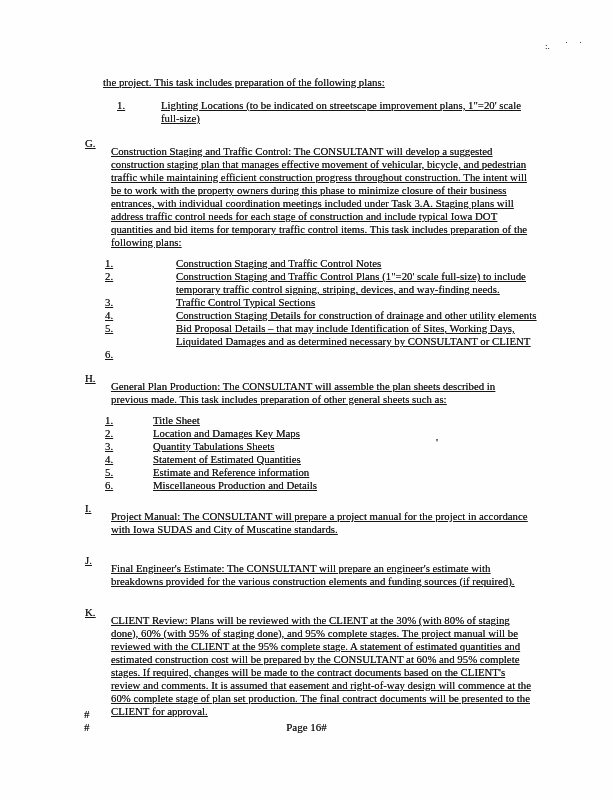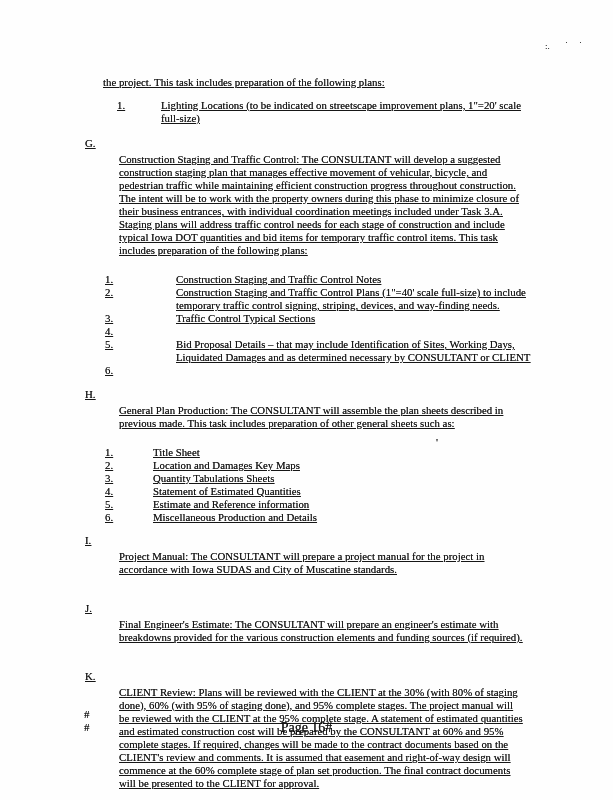--- a/index.html
+++ b/index.html
@@ -13,36 +13,36 @@
     line-height:13px;
     color:#161616;
     text-shadow:0 0 .45px rgba(10,10,10,.75);
   }
   .content {
     position:absolute;
     left:85px; top:76px;
     width:456px;
     text-decoration:underline;
   }
-  p { margin:16px; }
+  p { margin:8px; }
   .intro { margin:0 0 10px 18px; }
   .intro-list { margin:0 0 12px 25px; }
   .section { display:flex; margin-bottom:10px; }
   .section .letter { flex:0 0 18px; }
   .sec-body { flex:1 1 auto; }
   .list { margin-top:0; }
   .li { display:flex; }
   .li .num { flex:0 0 35px; padding-left:7px; box-sizing:border-box; }
   .li .li-text { flex:1 1 auto;margin-left:16px; }
   .list-g .li .num { flex:0 0 57px; padding-left:2px; }
   .list-h .li .num { flex:0 0 34px; padding-left:2px; }
   .sec-gap-lg { margin-bottom:11px; }
   .footer-mark-1 { position:absolute; left:84px; top:708px; font-size:11px; }
   .footer-mark-2 { position:absolute; left:84px; top:721px; font-size:11px; }
-  .footer-page { position:absolute; left:0; top:721px; width:613px; text-align:center; font-size:14px; }
+  .footer-page { position:absolute; left:0; top:721px; width:613px; text-align:center; font-size:11px; }
   
   .artifact { position:absolute; color:#222; font-size:9px; line-height:9px; }
   .a-dot1 { left:545px; top:42px; }
   .a-dot2 { left:565px; top:38px; }
   .a-dot3 { left:579px; top:38px; }
   .a-stray { left:436px; top:438px; font-size:11px; }
 </style>
 </head>
 <body>
 
@@ -68,28 +68,29 @@
       <span class="letter">G.</span>
       <div class="sec-body">
         <p class="sec-text">Construction Staging and Traffic Control:  The CONSULTANT will develop a suggested construction staging plan that manages effective movement of vehicular, bicycle, and pedestrian traffic while maintaining efficient construction progress throughout construction. The intent will be to work with the property owners during this phase to minimize closure of their business entrances, with individual coordination meetings included under Task 3.A.  Staging plans will address traffic control needs for each stage of construction and include typical Iowa DOT quantities and bid items for temporary traffic control items. This task includes preparation of the following plans:</p>
         <div class="list list-g">
           <div class="li">
             <span class="num">1.</span>
             <span class="li-text">Construction Staging and Traffic Control Notes</span>
           </div>
           <div class="li">
             <span class="num">2.</span>
-            <span class="li-text">Construction Staging and Traffic Control Plans (1"=40' scale full-size) to include temporary traffic control signing, striping, devices, and way-finding needs.</span>
+            <span class="li-text">Construction Staging and Traffic Control Plans (1"=20' scale full-size) to include temporary traffic control signing, striping, devices, and way-finding needs.</span>
           </div>
           <div class="li">
             <span class="num">3.</span>
             <span class="li-text">Traffic Control Typical Sections</span>
           </div>
           <div class="li">
             <span class="num">4.</span>
+            <span class="li-text">Construction Staging Details for construction of drainage and other utility elements</span>
           </div>
           <div class="li">
             <span class="num">5.</span>
             <span class="li-text">Bid Proposal Details – that may include Identification of Sites, Working Days, Liquidated Damages and as determined necessary by CONSULTANT or CLIENT</span>
           </div>
           <div class="li">
             <span class="num">6.</span>
           </div>
         </div>
       </div>

